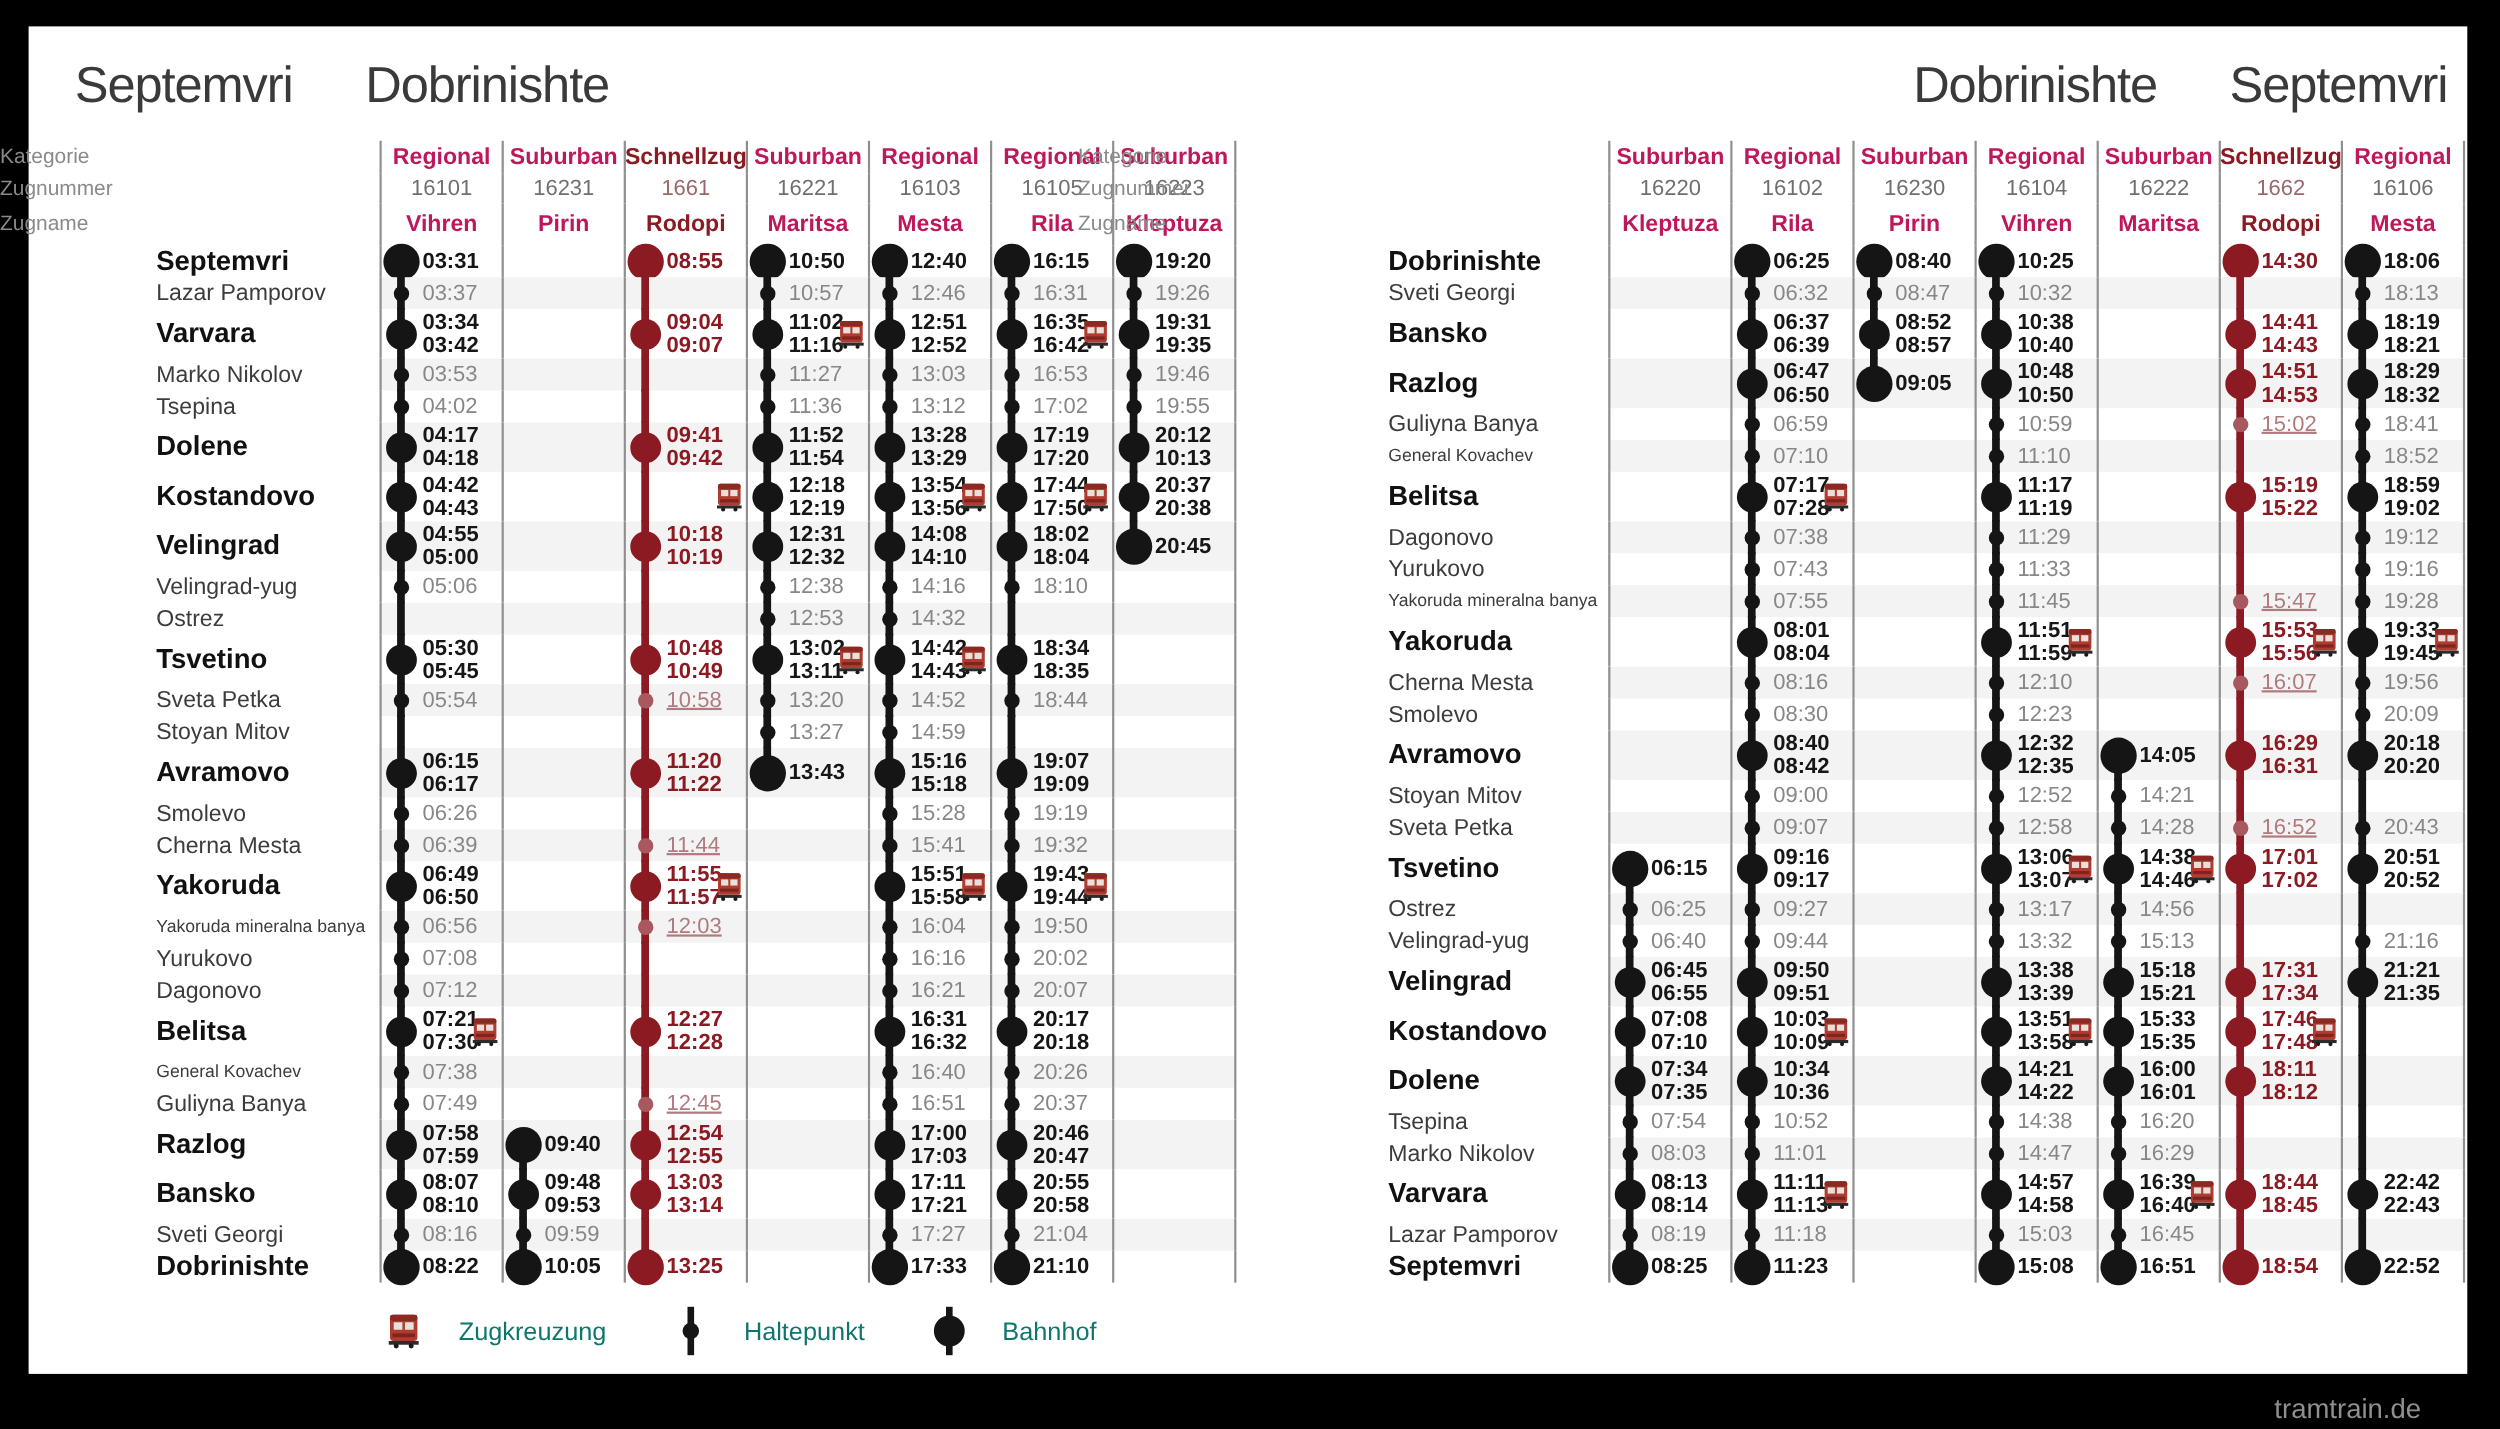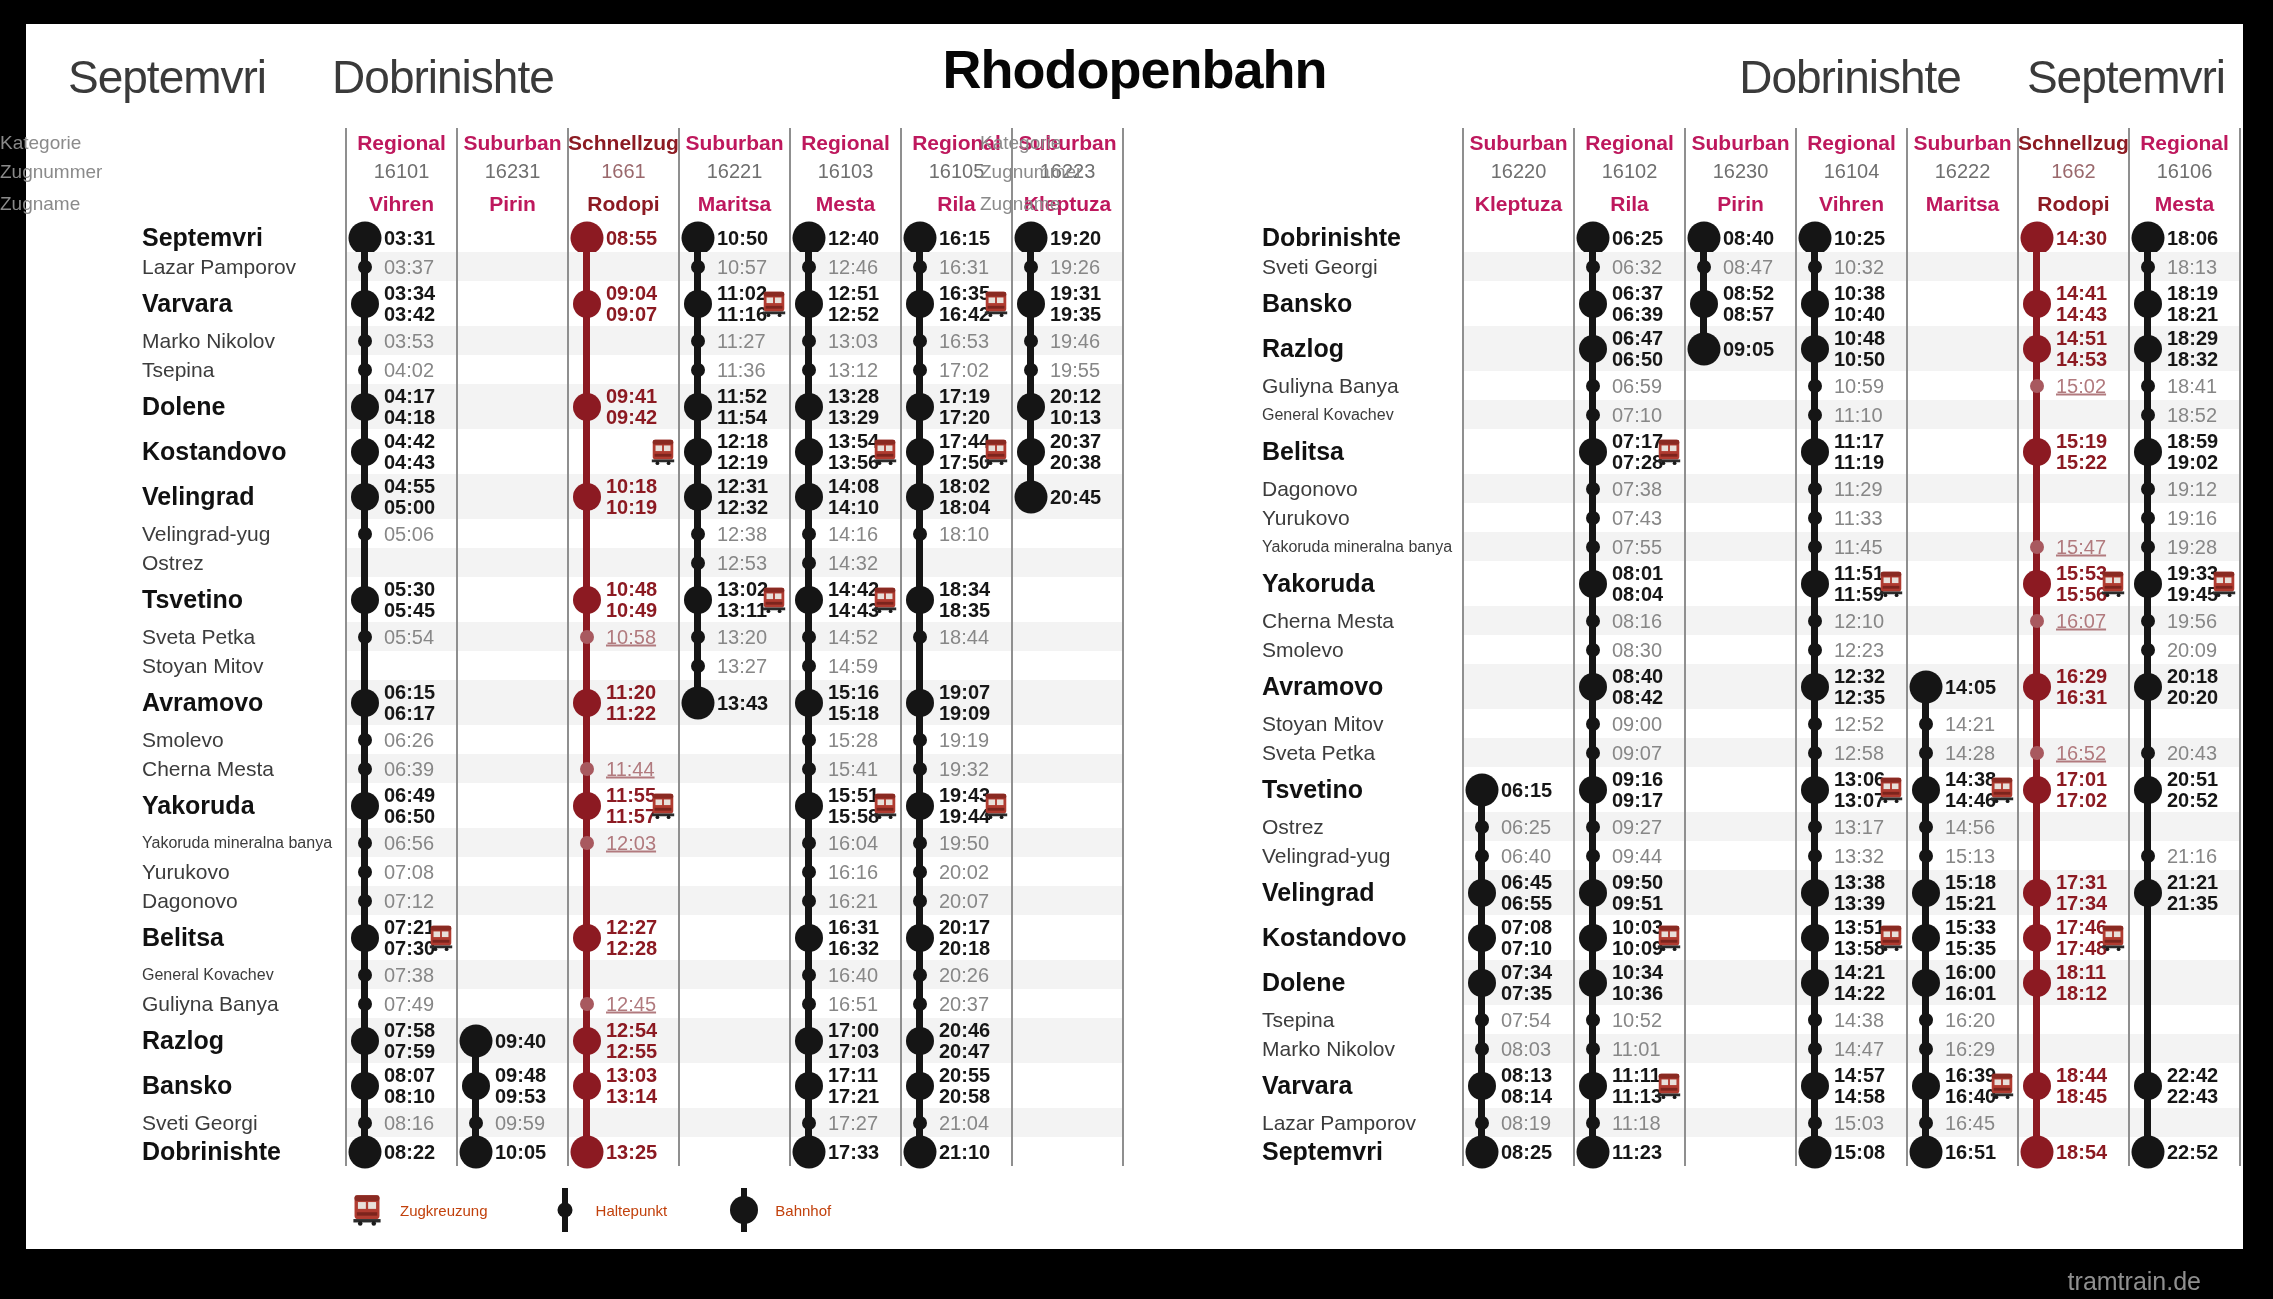--- a/index.html
+++ b/index.html
@@ -53,41 +53,40 @@
     font-size:20px;line-height:21px;white-space:nowrap;}
   .times.tb{font-weight:bold;color:var(--ink);}
   .times.tl{color:var(--time-gray);}
   .times.tb.red{color:var(--red);}
   .times.tl.red{color:var(--red-light);text-decoration:underline;}
   .icon-zk{position:absolute;left:80px;top:50%;transform:translateY(-50%);
     width:28px;height:28px;}
   
   .legend{position:absolute;left:324px;top:1164px;display:flex;align-items:center;gap:62px;}
   .legend-item{display:flex;align-items:center;gap:16px;}
-  .legend-label{font-size:15px;color:#c2410c;}
+  .legend-label{font-size:23px;color:#0f766e;margin-left:17px;}
   .lg-glyph{position:relative;width:30px;height:44px;}
   .lg-glyph i{position:absolute;}
   .lg-line{left:12px;top:0;bottom:0;width:6px;background:#151515;}
   .lg-dot-s{left:15px;top:50%;transform:translate(-50%,-50%);width:15px;height:15px;
     border-radius:50%;background:#151515;}
   .lg-dot-b{left:15px;top:50%;transform:translate(-50%,-50%);width:28px;height:28px;
     border-radius:50%;background:#151515;}
   .watermark{position:absolute;right:72px;bottom:3px;font-size:25px;color:#8f8f8f;}
 </style>
 </head>
 <body>
 
 <div class="content">
 
   <div class="titles-left">
     <span class="dir-title">Septemvri</span>
     <span class="dir-title">Dobrinishte</span>
   </div>
 
-  <div class="main-title">Rhodopenbahn</div>
 
   <div class="titles-right">
     <span class="dir-title">Dobrinishte</span>
     <span class="dir-title">Septemvri</span>
   </div>
 
   <div class="tt tbl-left">
       <div class="row" style="height: 30px;">
         <div class="name-cell">
           <span class="h-label">Kategorie</span>

